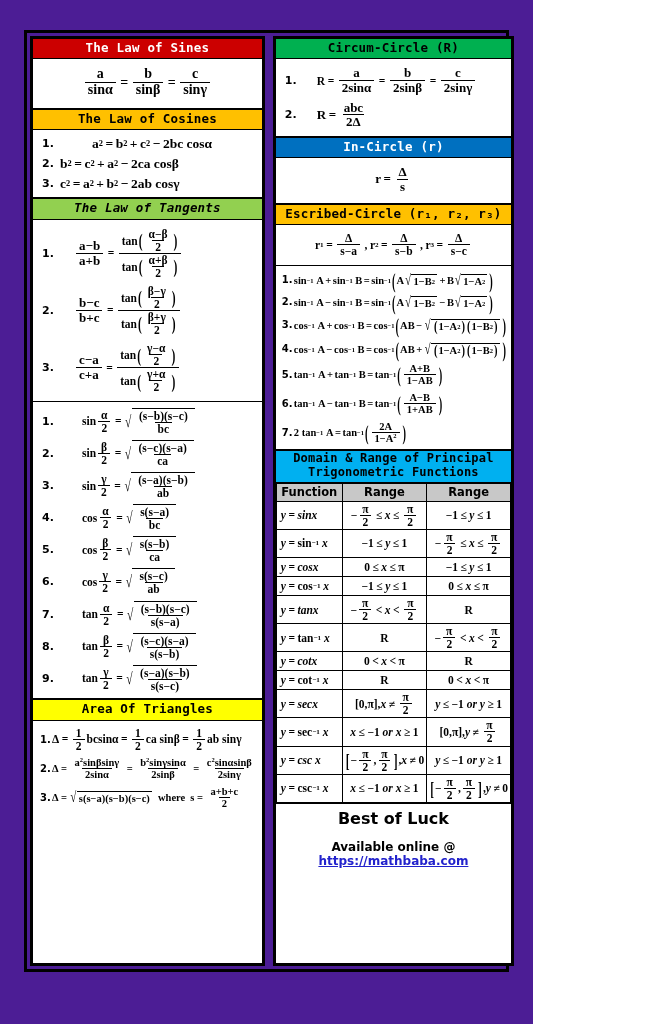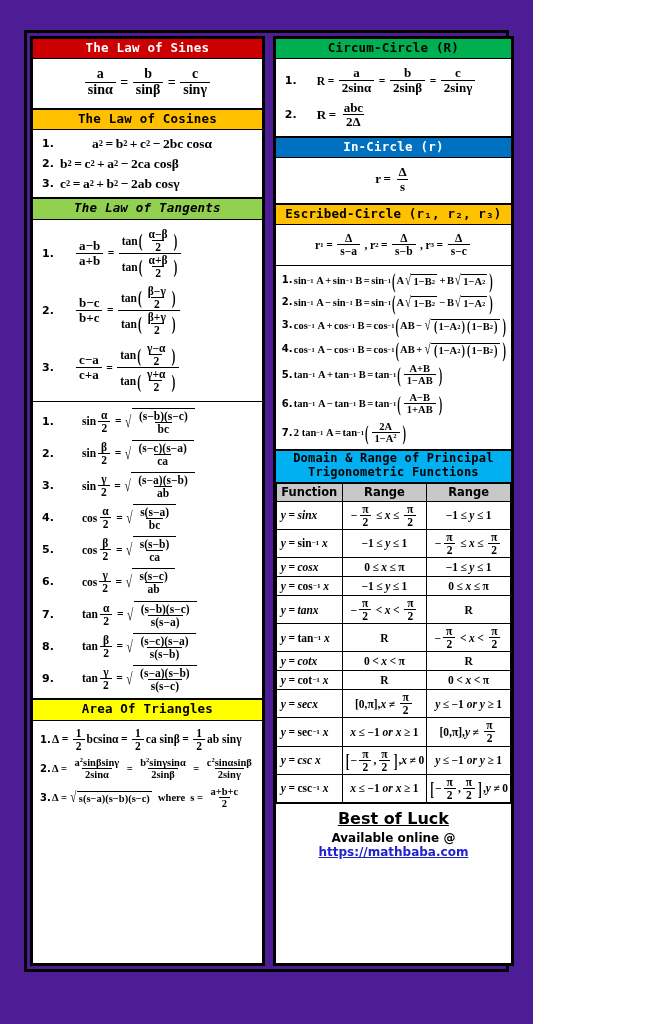--- a/index.html
+++ b/index.html
@@ -170,23 +170,22 @@
 
   
   .footer {
     padding: 5px 4px 7px 4px;
     text-align: center;
   }
   .bol {
     font-family: "DejaVu Sans", sans-serif;
     font-weight: bold;
     font-size: 16px;
-    text-decoration: underline;
     display: inline-block;
-    margin-bottom: 3px;
+    margin-bottom: 12px;
     color: #000;
   }
   .avail {
     font-family: "DejaVu Sans", sans-serif;
     font-weight: bold;
     font-size: 12px;
     color: #000;
   }
   .avail a, .lnk {
     color: #2222CC;

